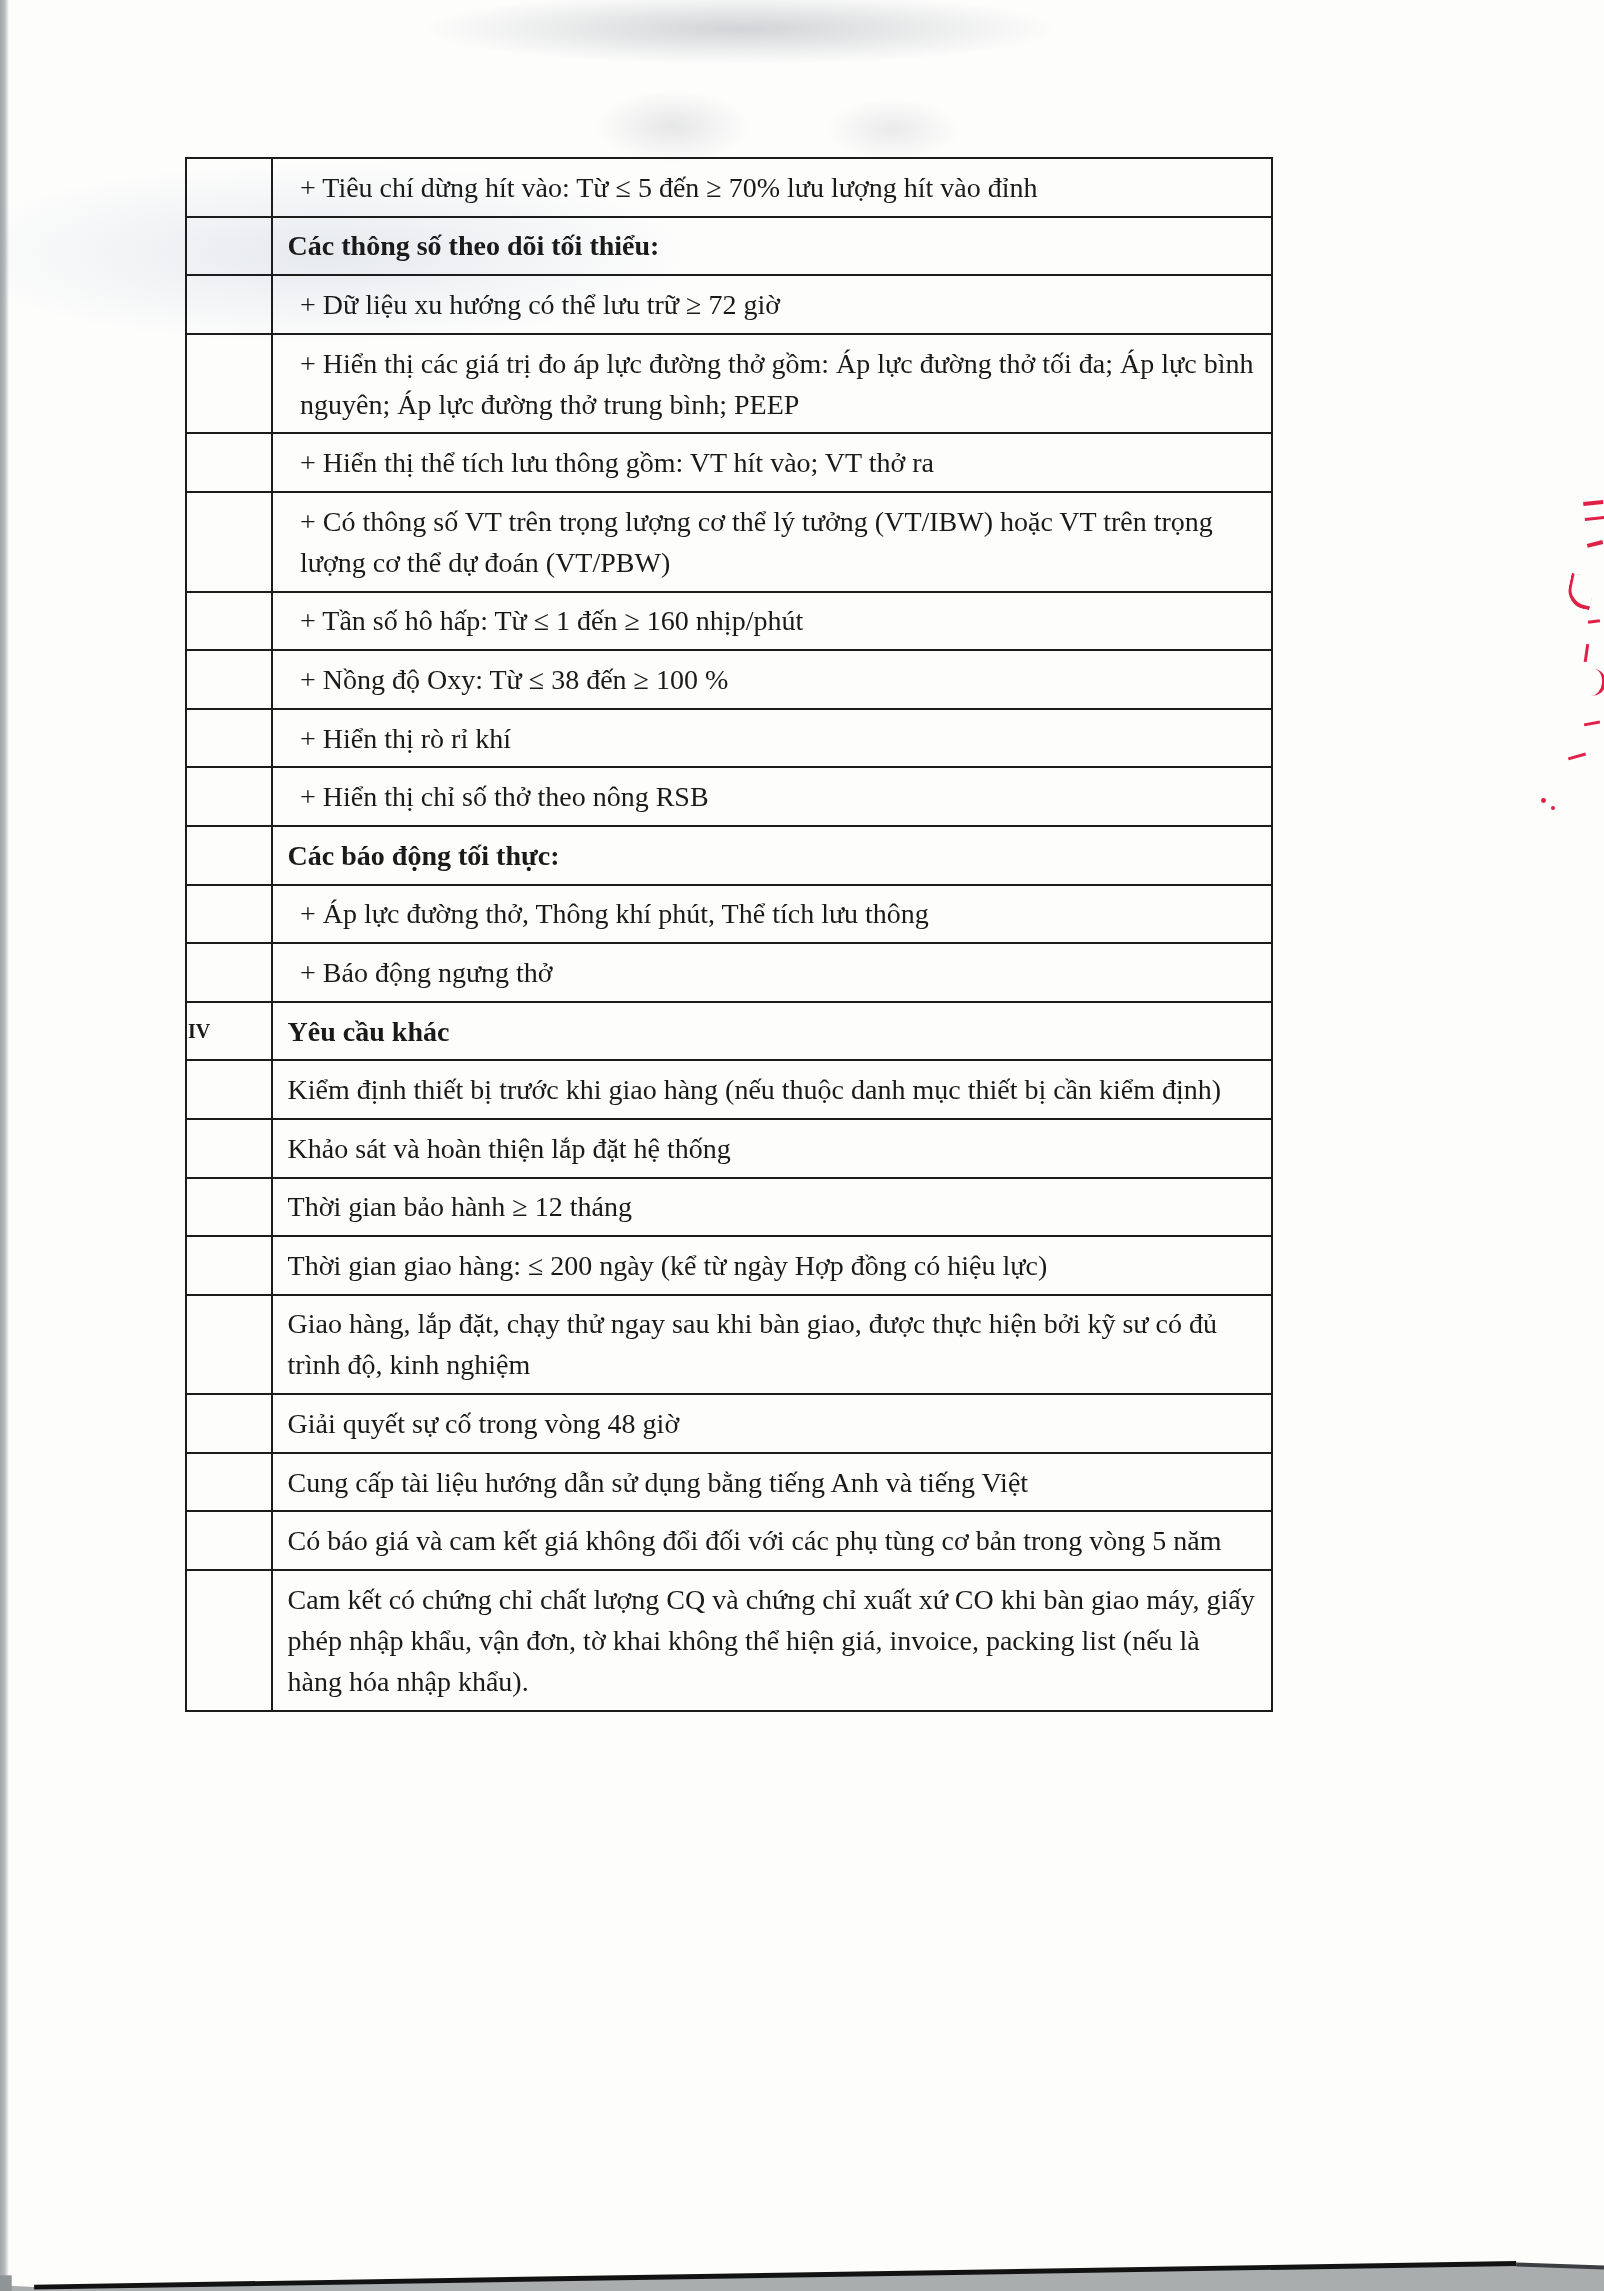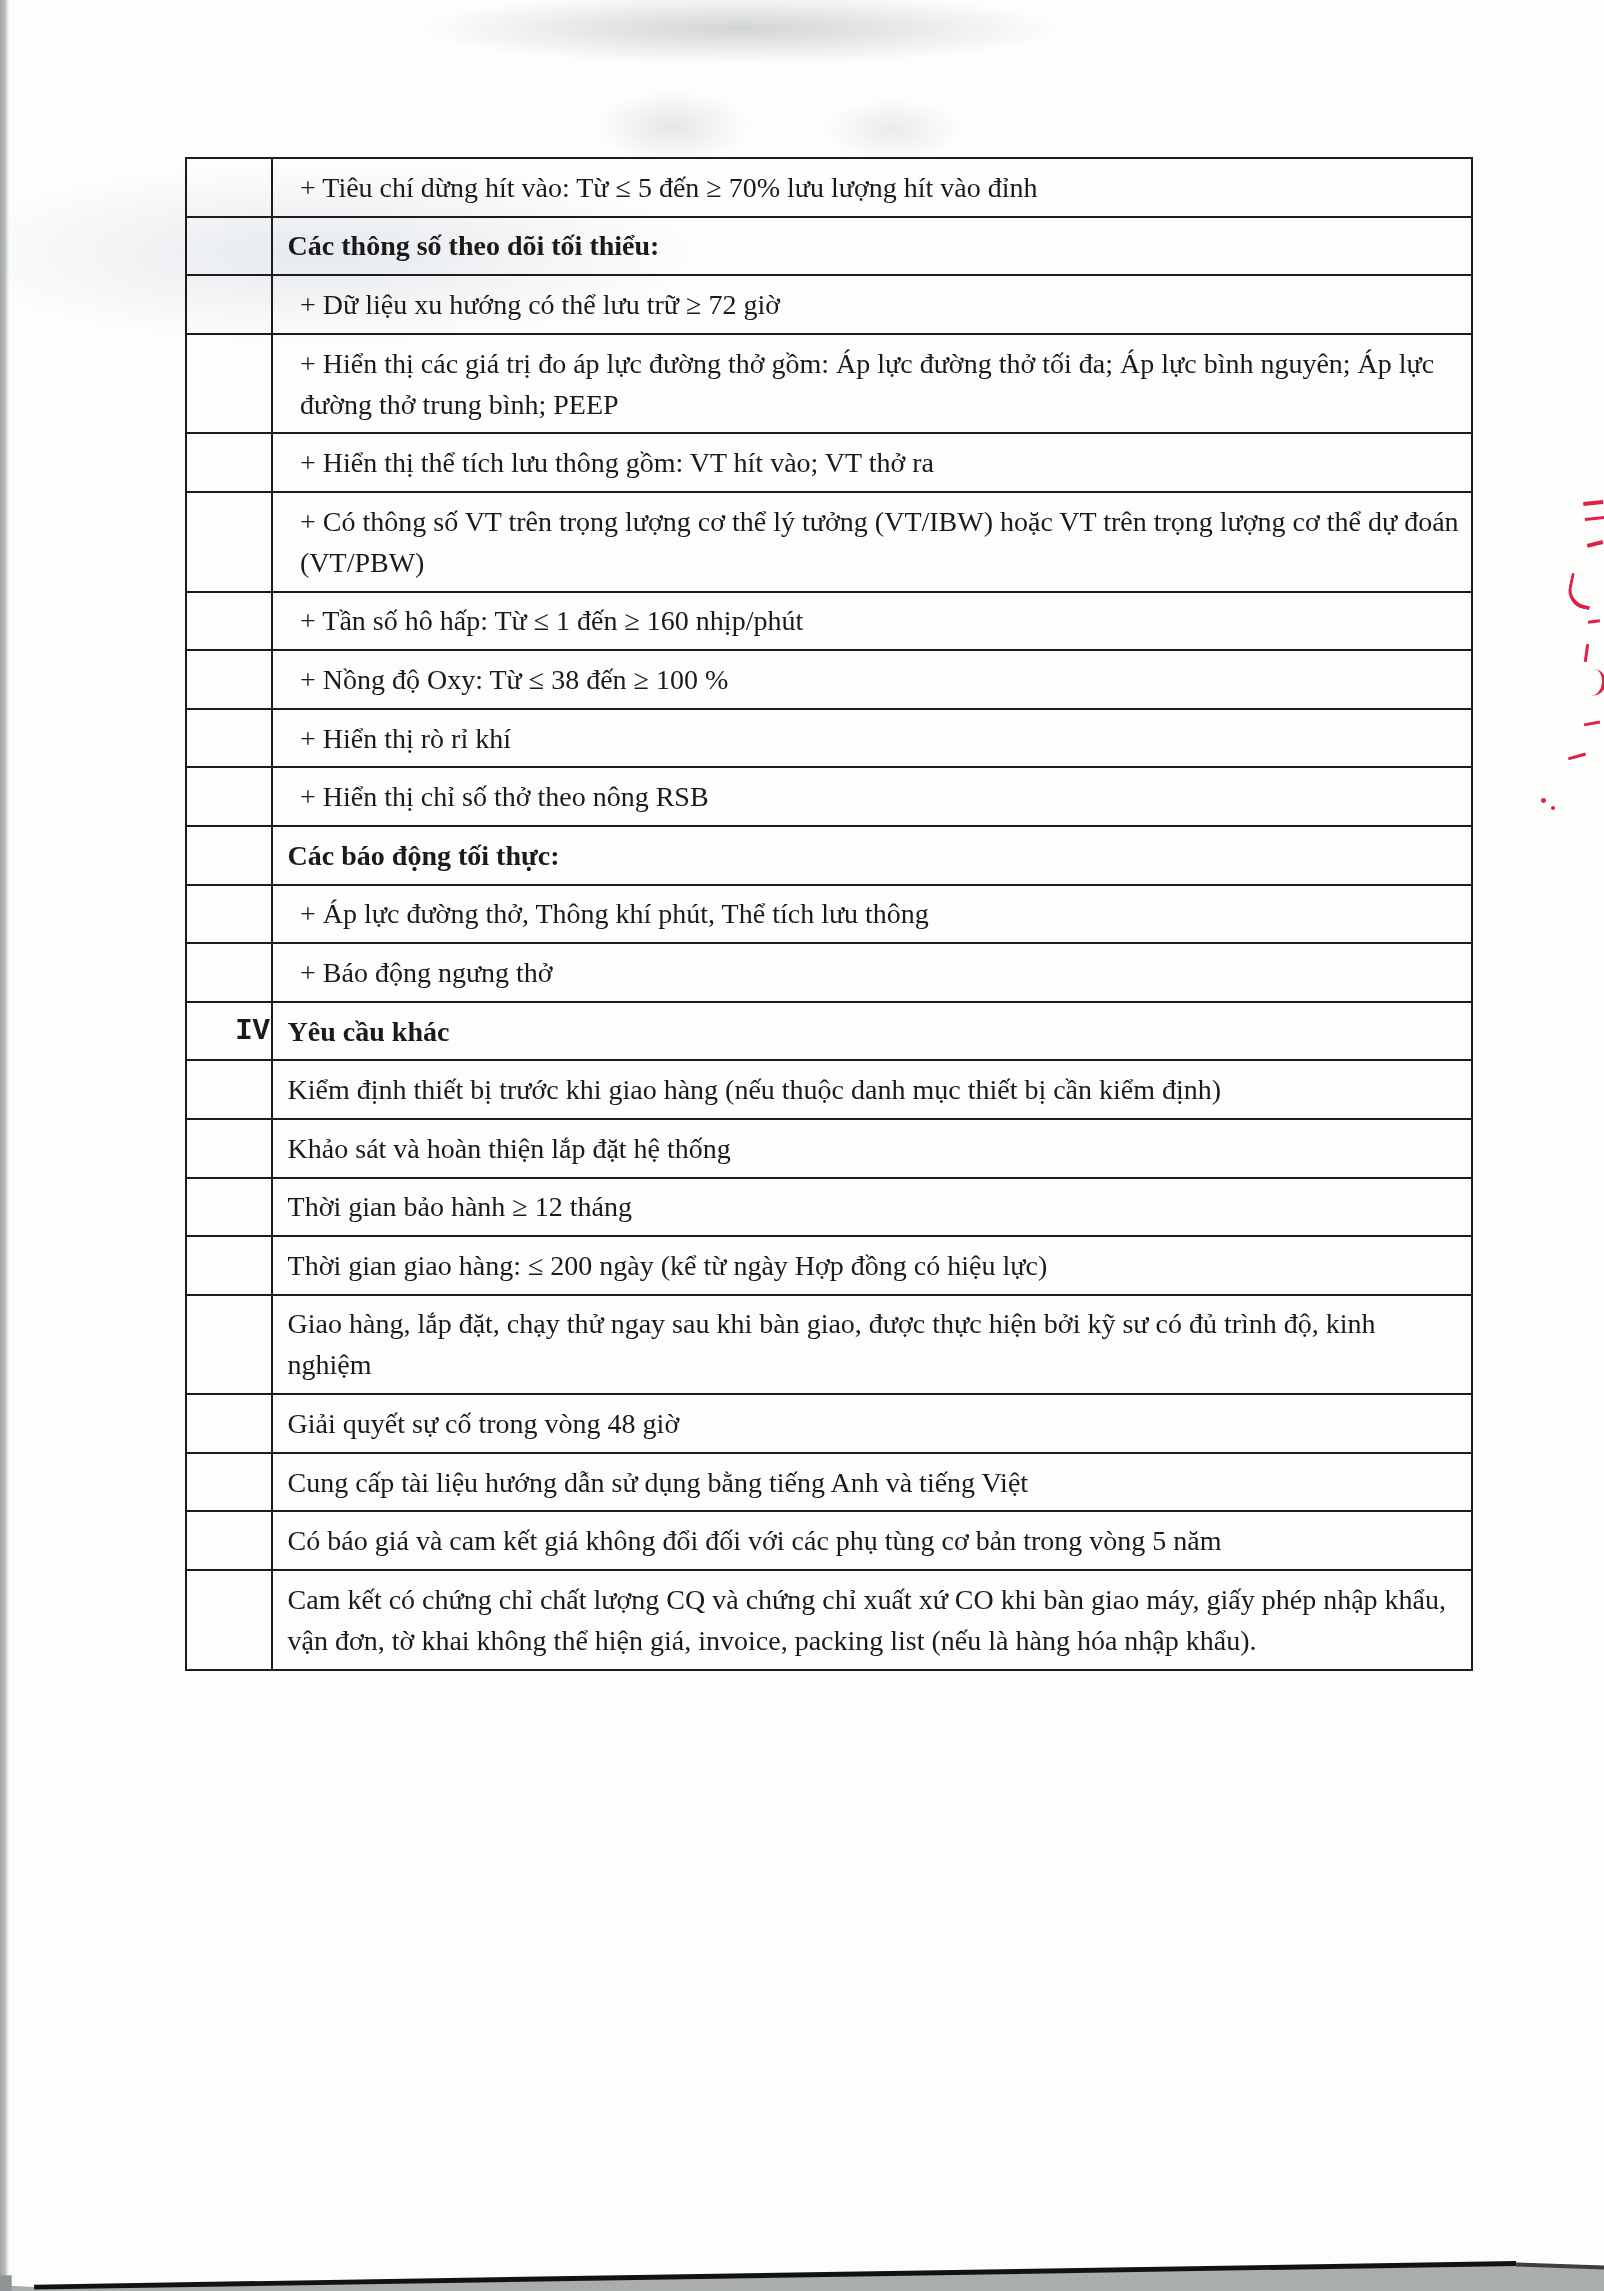--- a/index.html
+++ b/index.html
@@ -21,30 +21,30 @@
       background:radial-gradient(ellipse at center,rgba(138,145,152,.38) 0%,rgba(138,145,152,0) 70%);}
   .s2{left:-59px;top:161px;width:761px;height:185px;
       background:radial-gradient(ellipse at center,rgba(176,188,206,.30) 0%,rgba(176,188,206,0) 70%);}
   .s3{left:595px;top:90px;width:156px;height:73px;
       background:radial-gradient(ellipse at center,rgba(148,150,156,.22) 0%,rgba(148,150,156,0) 70%);}
   .s4{left:824px;top:98px;width:137px;height:63px;
       background:radial-gradient(ellipse at center,rgba(148,150,156,.18) 0%,rgba(148,150,156,0) 70%);}
 
   
   table.spec{
-    position:absolute;left:185px;top:157px;width:1288px;
+    position:absolute;left:185px;top:157px;width:1088px;
     border-collapse:collapse;table-layout:fixed;
   }
   table.spec td{
     border:2.9px solid #1c1c1c;
     vertical-align:middle;
   }
   td.c-num{
-    width:82px;text-align:right;
-    font-weight:bold;font-size:29px;font-family:Liberation Mono, monospace;
+    width:82px;text-align:left;
+    font-weight:bold;font-size:20px;
   }
   td.c-txt{
     padding:7.8px 11.7px 7.8px 14.6px;
     font-size:28px;line-height:41px;
   }
   tr.v-plus td.c-txt{padding-left:27px;}
   tr.v-heading td.c-txt .txt{font-weight:bold;}
 
   
   .redmarks{position:absolute;inset:0;color:#e02047;pointer-events:none;}

